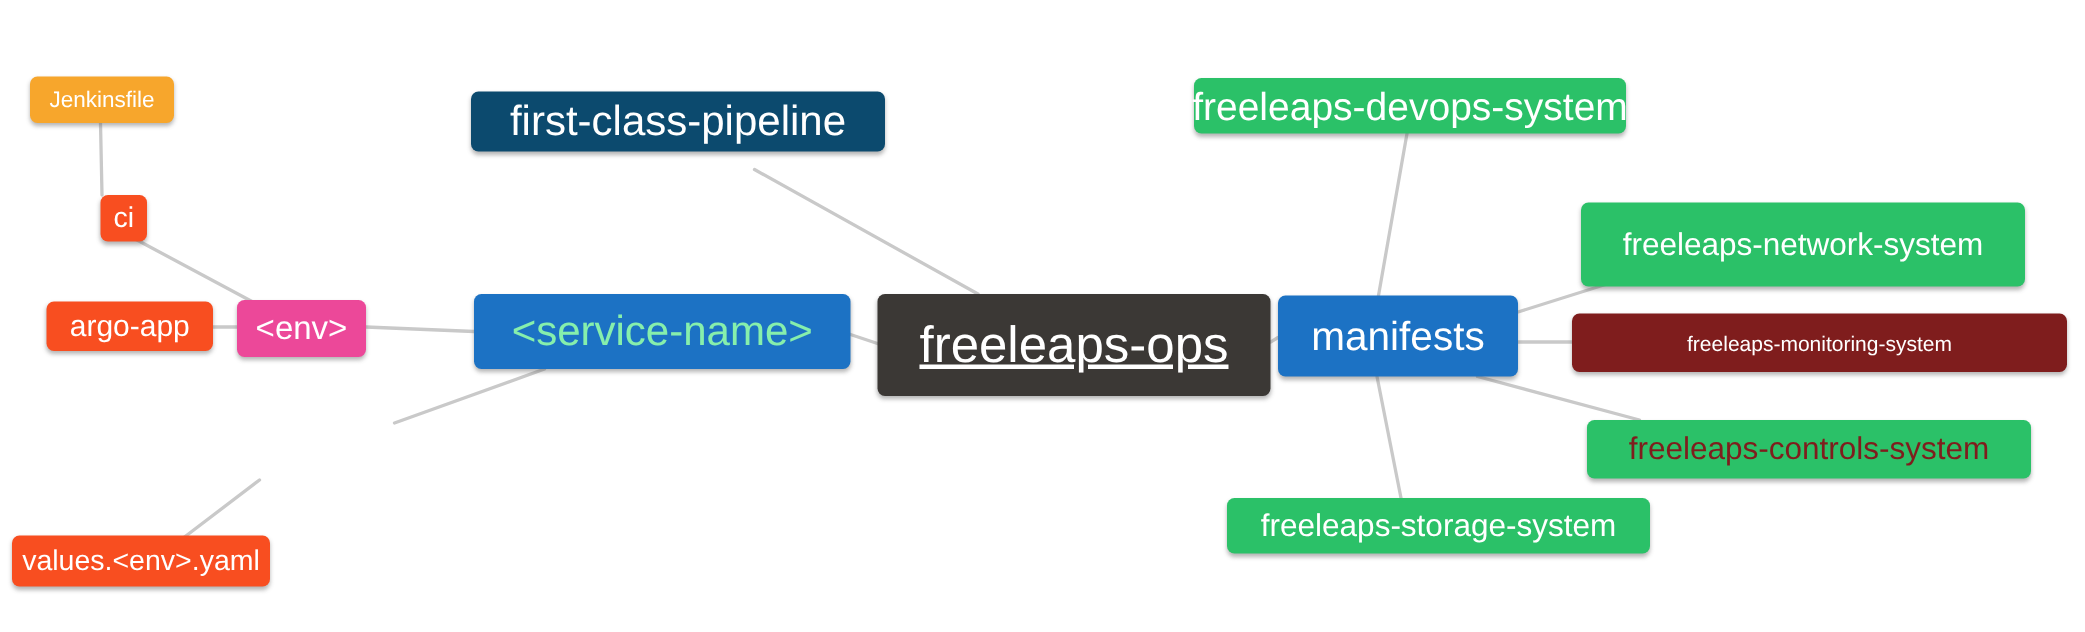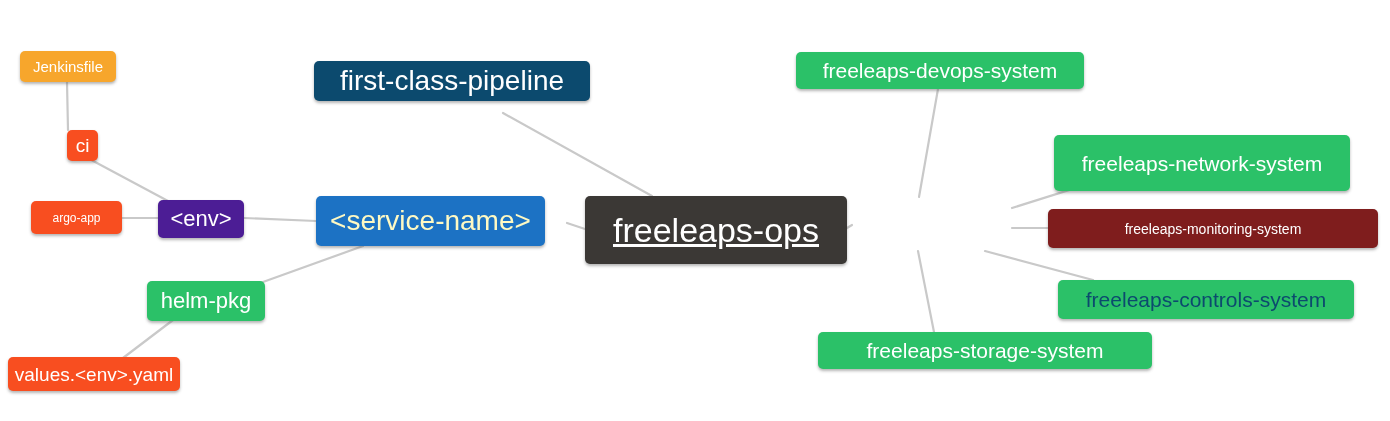--- a/index.html
+++ b/index.html
@@ -58,49 +58,49 @@
       <line x1="985" y1="227" x2="1093" y2="256" stroke="#c9c9c9" stroke-width="2.2" stroke-linecap="round"></line>
       <line x1="918" y1="227" x2="934" y2="308" stroke="#c9c9c9" stroke-width="2.2" stroke-linecap="round"></line>
     </svg>
 
 <div class="node" style="left: 20px; top: 27px; width: 96px; height: 31px; background: rgb(247, 166, 44); color: rgb(255, 255, 255); font-size: 15px;">
       <span>Jenkinsfile</span>
     </div>
     <div class="node" style="left: 67px; top: 106px; width: 31px; height: 31px; background: rgb(248, 78, 32); color: rgb(255, 255, 255); font-size: 19px;">
       <span>ci</span>
     </div>
-    <div class="node" style="left: 31px; top: 177px; width: 91px; height: 33px; background: rgb(248, 78, 32); color: rgb(255, 255, 255); font-size: 12px;">
+    <div class="node" style="left: 31px; top: 177px; width: 111px; height: 33px; background: rgb(248, 78, 32); color: rgb(255, 255, 255); font-size: 20px;">
       <span>argo-app</span>
     </div>
-    <div class="node" style="left: 158px; top: 176px; width: 86px; height: 38px; background: #4c1d95; color: rgb(255, 255, 255); font-size: 22px;">
+    <div class="node" style="left: 158px; top: 176px; width: 86px; height: 38px; background: #ec4899; color: rgb(255, 255, 255); font-size: 22px;">
       <span>&lt;env&gt;</span>
-    </div>
-    <div class="node" style="left: 147px; top: 257px; width: 118px; height: 40px; background: rgb(43, 193, 104); color: rgb(255, 255, 255); font-size: 22px;">
-      <span>helm-pkg</span>
     </div>
     <div class="node" style="left: 8px; top: 333px; width: 172px; height: 34px; background: rgb(248, 78, 32); color: rgb(255, 255, 255); font-size: 19px;">
       <span>values.&lt;env&gt;.yaml</span>
     </div>
     <div class="node" style="left: 314px; top: 37px; width: 276px; height: 40px; background: #0c4a6e; color: rgb(255, 255, 255); font-size: 28px; align-items: center;">
       <span>first-class-pipeline</span>
     </div>
-    <div class="node" style="left: 316px; top: 172px; width: 229px; height: 50px; background: rgb(28, 114, 196); color: #fef9c3; font-size: 28px;">
+    <div class="node" style="left: 316px; top: 172px; width: 251px; height: 50px; background: rgb(28, 114, 196); color: #86efac; font-size: 28px;">
       <span>&lt;service-name&gt;</span>
     </div>
     <div class="node" style="left: 585px; top: 172px; width: 262px; height: 68px; background: rgb(59, 56, 53); color: rgb(255, 255, 255); font-size: 34px; text-decoration: underline;">
       <span>freeleaps-ops</span>
     </div>
-    <div class="node" style="left: 796px; top: 28px; width: 288px; height: 37px; background: rgb(43, 193, 104); color: rgb(255, 255, 255); font-size: 21px;">
+    <div class="node" style="left: 852px; top: 173px; width: 160px; height: 54px; background: rgb(28, 114, 196); color: rgb(255, 255, 255); font-size: 27px;">
+      <span>manifests</span>
+    </div>
+    <div class="node" style="left: 796px; top: 28px; width: 288px; height: 37px; background: rgb(43, 193, 104); color: rgb(255, 255, 255); font-size: 26px;">
       <span>freeleaps-devops-system</span>
     </div>
     <div class="node" style="left: 1054px; top: 111px; width: 296px; height: 56px; background: rgb(43, 193, 104); color: rgb(255, 255, 255); font-size: 21px;">
       <span>freeleaps-network-system</span>
     </div>
     <div class="node" style="left: 1048px; top: 185px; width: 330px; height: 39px; background: #7f1d1d; color: rgb(255, 255, 255); font-size: 14px;">
       <span>freeleaps-monitoring-system</span>
     </div>
-    <div class="node" style="left: 1058px; top: 256px; width: 296px; height: 39px; background: rgb(43, 193, 104); color: #0c4a6e; font-size: 21px;">
+    <div class="node" style="left: 1058px; top: 256px; width: 296px; height: 39px; background: rgb(43, 193, 104); color: #7f1d1d; font-size: 21px;">
       <span>freeleaps-controls-system</span>
     </div>
-    <div class="node" style="left: 818px; top: 308px; width: 334px; height: 37px; background: rgb(43, 193, 104); color: rgb(255, 255, 255); font-size: 21px; text-align: right;">
+    <div class="node" style="left: 818px; top: 308px; width: 282px; height: 37px; background: rgb(43, 193, 104); color: rgb(255, 255, 255); font-size: 21px; text-align: right;">
       <span>freeleaps-storage-system</span>
     </div>
   </div>
 
 </body></html>

